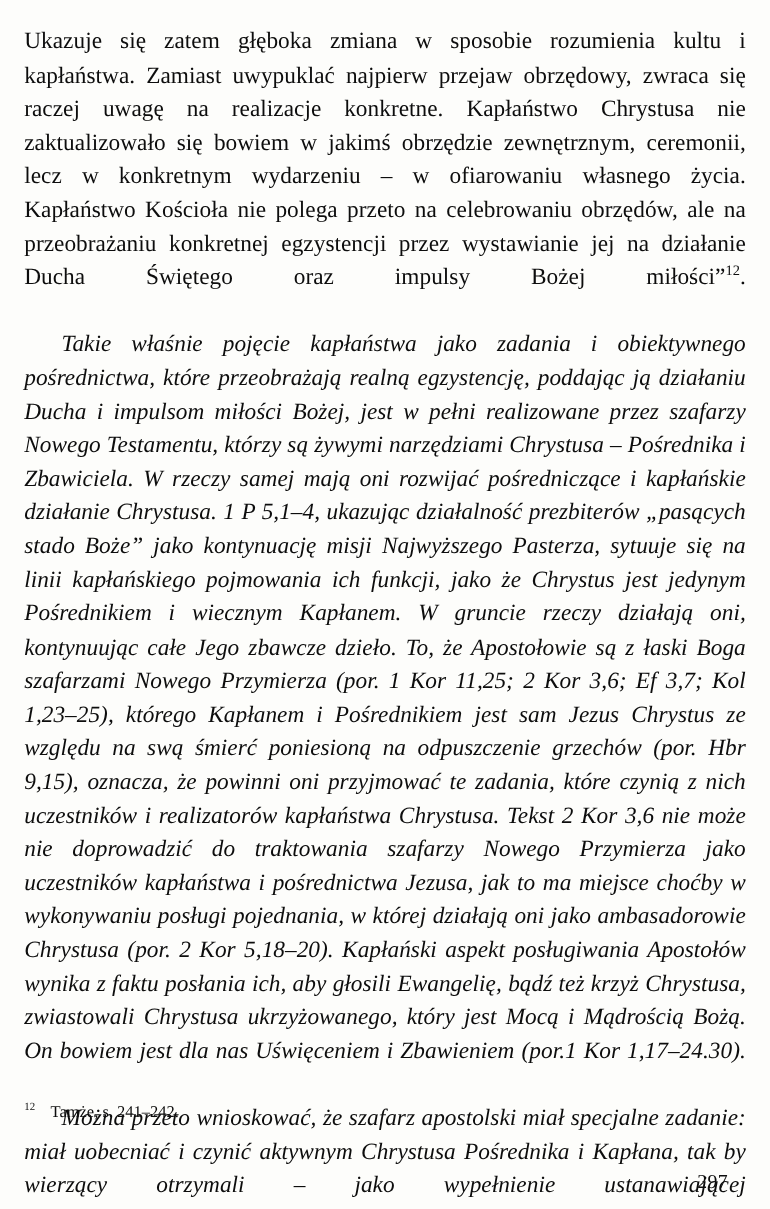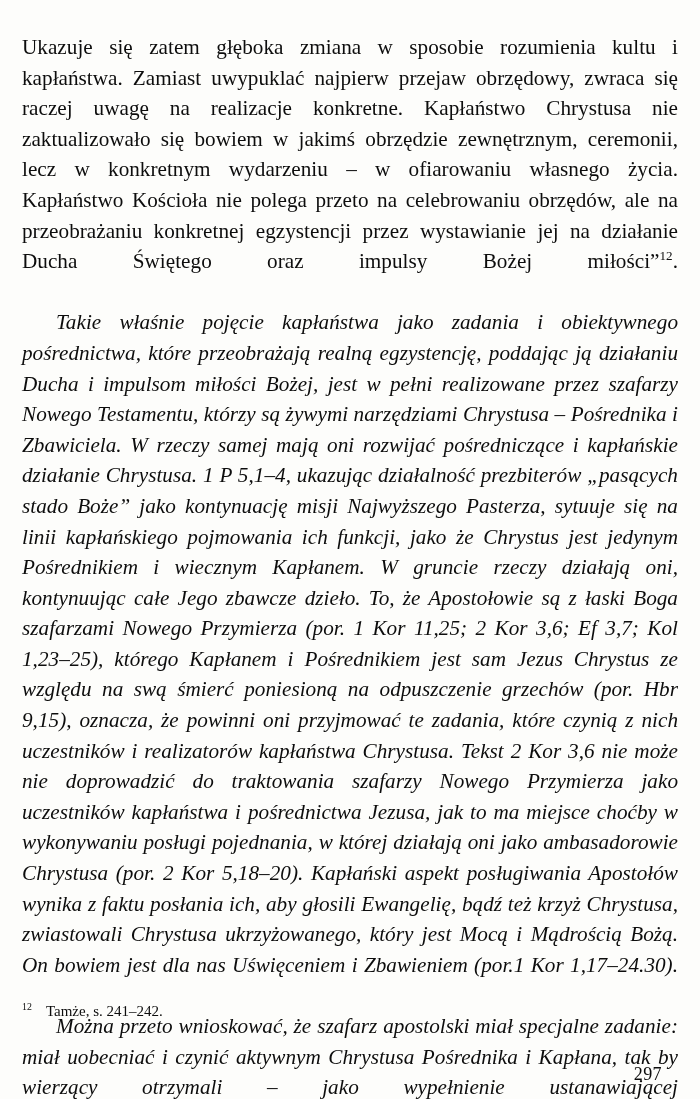--- a/index.html
+++ b/index.html
@@ -14,21 +14,21 @@
     font-family: "Liberation Serif", "DejaVu Serif", serif;
     color: #0d0d0d;
     overflow: hidden;
   }
 
   .page {
     position: relative;
     box-sizing: border-box;
     width: 700px;
     height: 1099px;
-    padding: 32px 22px 0 22px;
+    padding: 22px 22px 0 22px;
     background: #fdfdfb;
   }
 
   .text-block {
     width: 656px;
     margin: 0;
   }
 
   p.para {
     margin: 0;

